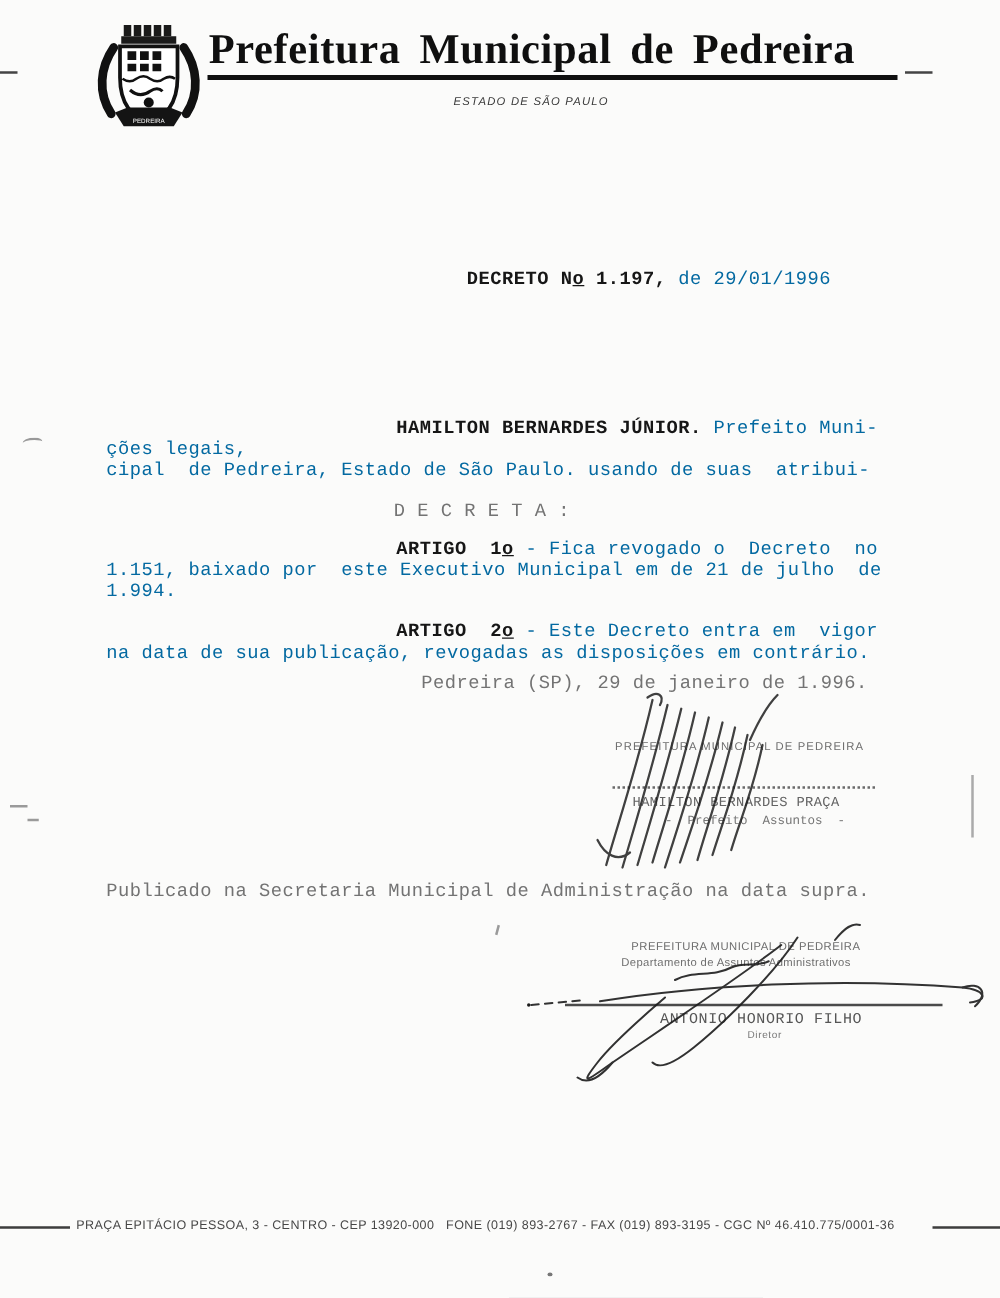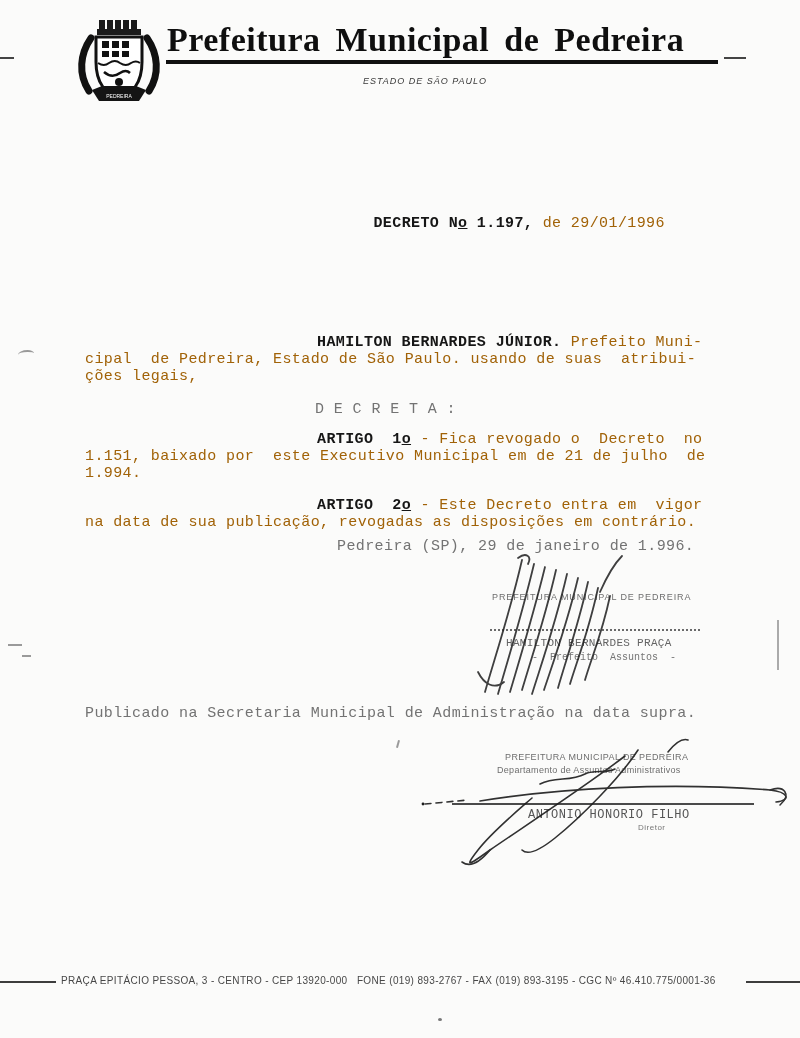--- a/index.html
+++ b/index.html
@@ -17,34 +17,34 @@
   }
   .hdr-rule{background:#101010;height:4px;}
   .hdr-dash{background:#444;height:2px;}
   .hdr-sub{
     font-family:"Liberation Sans", sans-serif;font-size:9px;
     letter-spacing:1px;color:#3a3a3a;text-align:center;
   }
   
   .mono{font-size:15px;letter-spacing:.4px;line-height:17px;}
   .ink{color:#161616;font-weight:bold;}
-  .faded{color:#a16207;}
+  .faded{color:#0369a1;}
   .faded2{color:#737373;}
   .ord{text-decoration:underline;}
   .indent{margin-left:232px;}
   
   .sig-small{font-family:"Liberation Sans", sans-serif;font-size:9px;
     letter-spacing:.9px;color:#6e6e6e;white-space:pre;}
   .sig-name{font-size:11px;letter-spacing:.3px;color:#636363;white-space:pre;}
   .sig-role{font-size:10px;color:#757575;white-space:pre;}
   .dotline{border-top:2px dotted #6a6a6a;height:0;}
   .stampline{background:#4a4a4a;height:2px;}
   .stamp-name{font-size:12px;letter-spacing:.5px;color:#555;white-space:pre;}
   .stamp-role{font-family:"Liberation Sans", sans-serif;font-size:8px;
-    color:#777;letter-spacing:.5px;margin-left:40px;}
+    color:#777;letter-spacing:.5px;}
   
   .footer-text{font-family:"Liberation Sans", sans-serif;font-size:10px;
     letter-spacing:.35px;color:#474747;white-space:pre;}
   .footer-line{background:#3d3d3d;height:2px;}
   
   .artifact{background:#9a9a9a;}
   svg{display:block;}
 </style>
 </head>
 <body>
@@ -87,22 +87,22 @@
   <div class="abs hdr-sub" style="left:345px;top:76px;width:160px;font-style:italic;">ESTADO DE SÃO PAULO</div>
 
   <div class="abs mono" style="left:317px;top:198px;">
     <span class="tline" style="display:inline;">
       <span class="ink">DECRETO N</span><span class="ink ord">o</span><span class="ink"> 1.197,</span><span class="faded"> de 29/01/1996</span>
     </span>
   </div>
 
   <div class="abs mono" style="left:85px;top:334px;width:645px;">
     <span class="tline indent"><span class="ink">HAMILTON BERNARDES JÚNIOR.</span><span class="faded"> Prefeito Muni-</span></span>
+    <span class="tline faded">ções legais,</span>
     <span class="tline faded">cipal  de Pedreira, Estado de São Paulo. usando de suas  atribui-</span>
-    <span class="tline faded">ções legais,</span>
   </div>
 
   <div class="abs mono faded2" style="left:315px;top:401px;white-space:pre;">D E C R E T A :</div>
 
   <div class="abs mono" style="left:85px;top:431px;width:645px;">
     <span class="tline indent"><span class="ink">ARTIGO  1</span><span class="ink ord">o</span><span class="faded"> - Fica revogado o  Decreto  no</span></span>
     <span class="tline faded">1.151, baixado por  este Executivo Municipal em de 21 de julho  de</span>
     <span class="tline faded">1.994.</span>
   </div>
 

